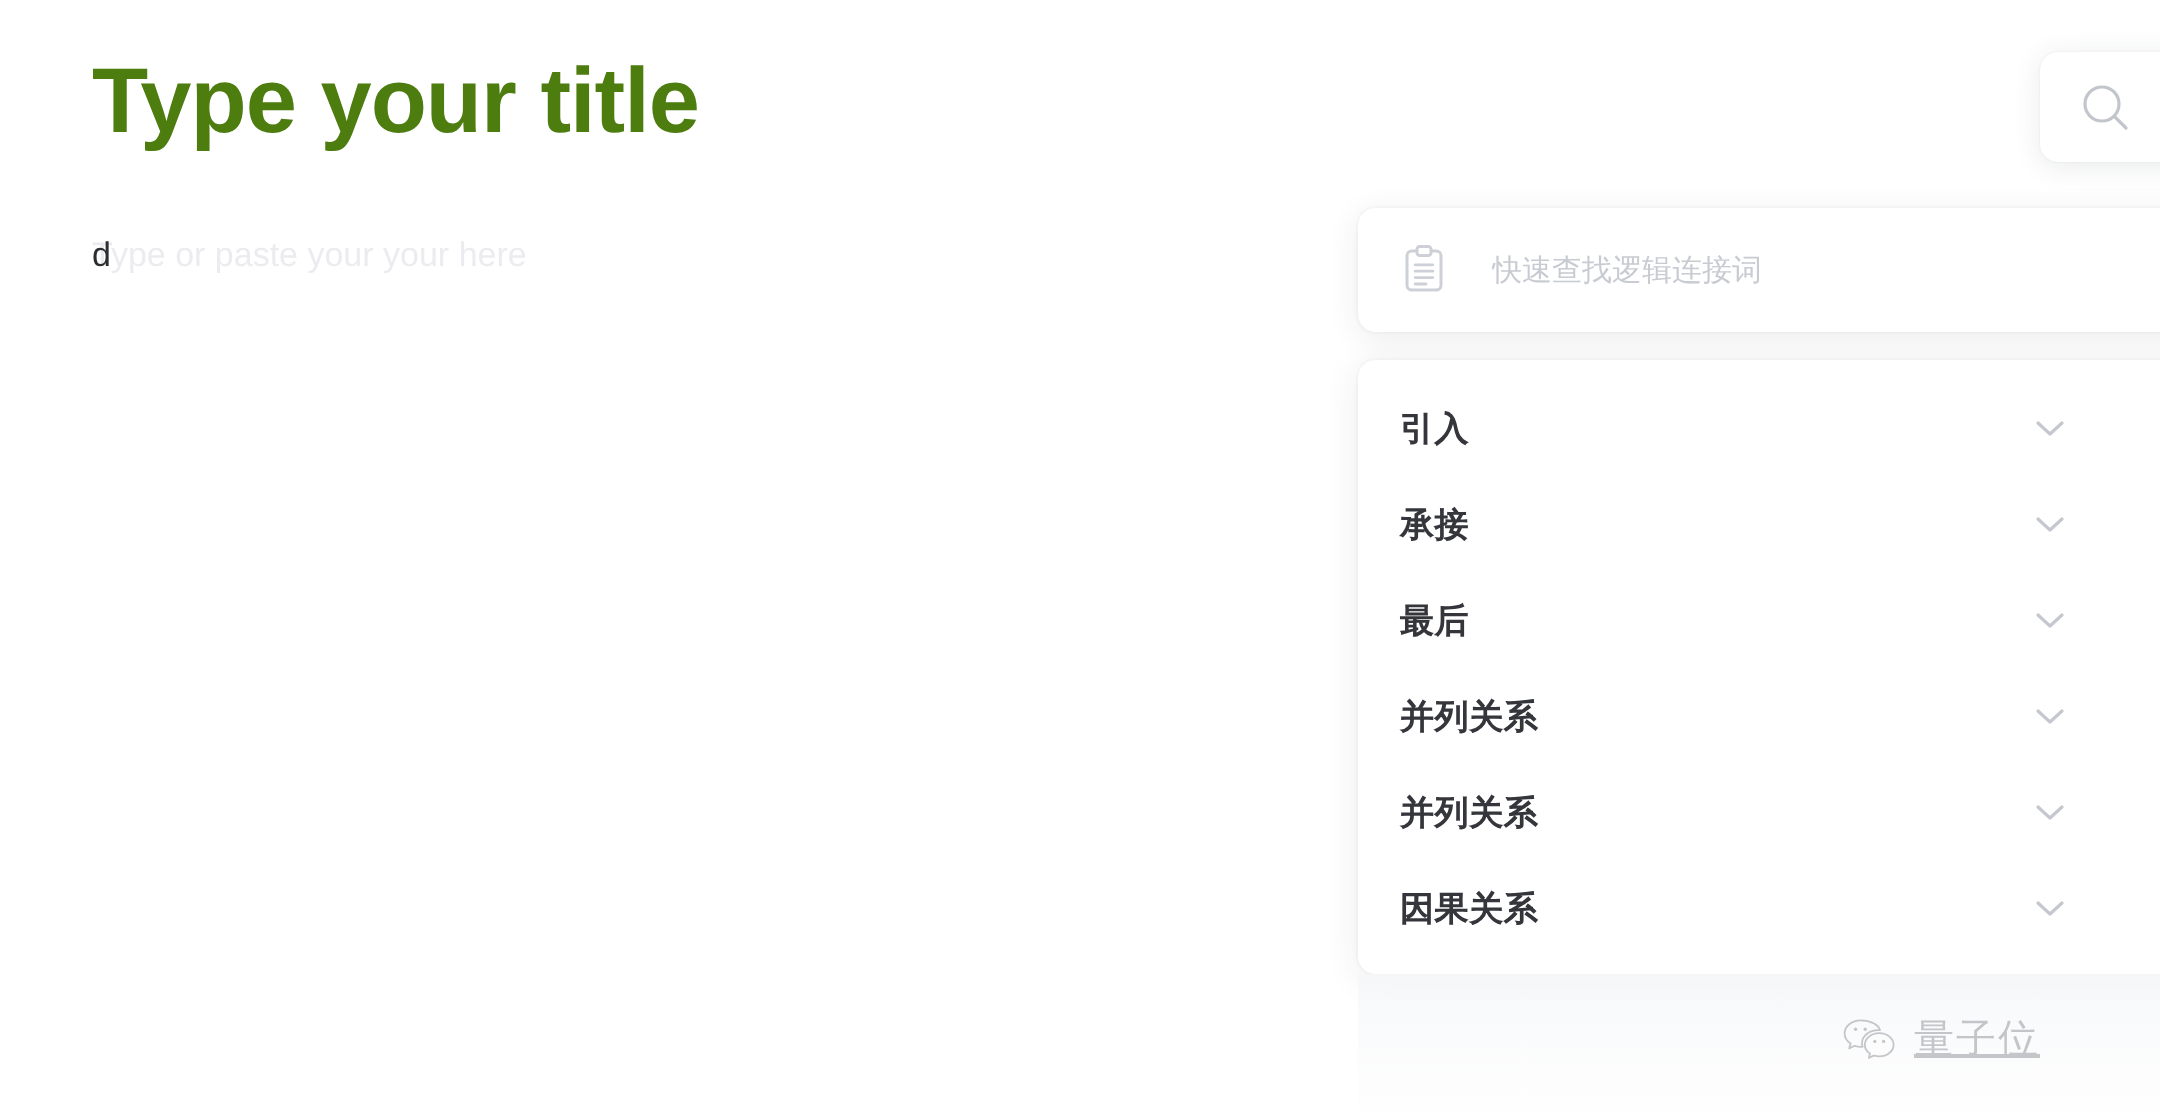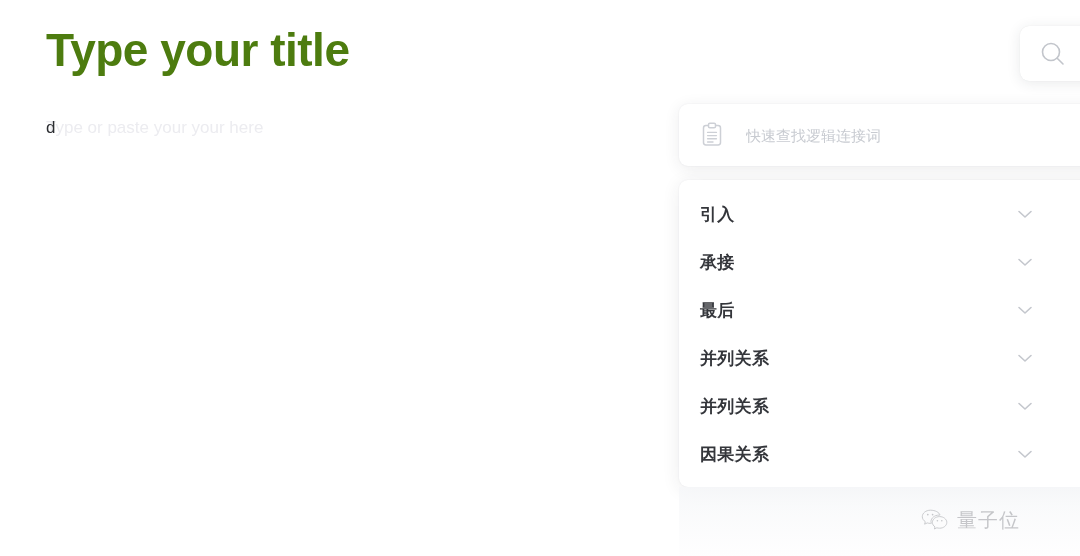--- a/index.html
+++ b/index.html
@@ -171,20 +171,21 @@
     pointer-events: none;
   }
   #watermark-logo { width: 30px; height: 24px; flex: 0 0 auto; }
   #watermark-text {
     margin-left: 7px;
     font-size: 20px;
     color: #4a4d55;
     letter-spacing: 1px;
     line-height: 24px;
     white-space: nowrap;
+    text-decoration: underline;
   }
 
   
   #bg-tint {
     position: absolute;
     left: 679px;
     top: 487px;
     width: 401px;
     height: 69px;
     background: linear-gradient(180deg, rgba(246,247,249,0.85), rgba(252,252,253,0.2));

